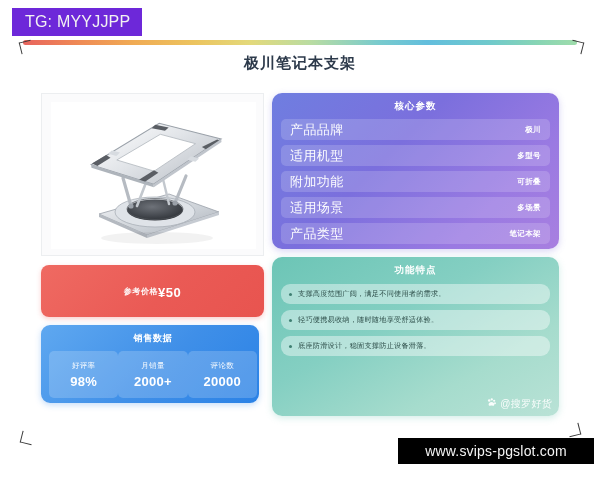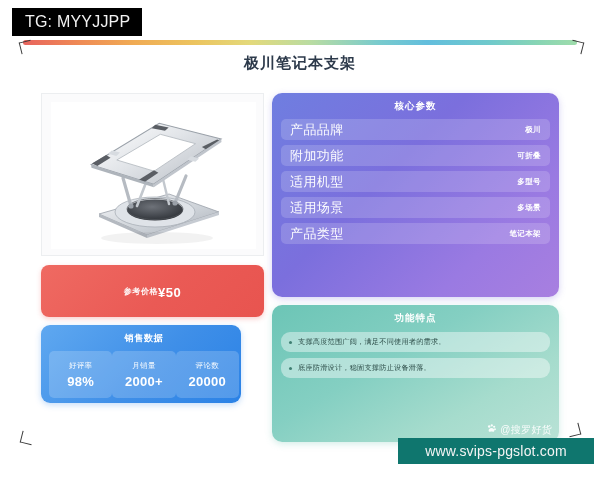--- a/index.html
+++ b/index.html
@@ -24,21 +24,21 @@
   }
 
   
   #tg-badge {
     position: absolute;
     left: 12px; top: 8px;
     height: 28px;
     padding: 0 12px 0 13px;
     display: flex;
     align-items: center;
-    background: #000000;
+    background: #6d28d9;
     color: #f2f2f2;
     font-size: 16px;
     letter-spacing: .2px;
     z-index: 40;
     white-space: nowrap;
   }
 
   
   #top-rule {
     position: absolute;
@@ -134,21 +134,21 @@
   #price-value {
     font-size: 13px;
     font-weight: bold;
     margin-top: 2px;
     letter-spacing: .5px;
   }
 
   
   #sales-card {
     margin-top: 8px;
-    width: 200px;
+    width: 218px;
     height: 78px;
     border-radius: 9px;
     background: linear-gradient(135deg, #5fa8f0 0%, #3f8fe8 55%, #2b82e6 100%);
     box-shadow: 0 2px 6px rgba(43,130,230,.28);
     padding: 7px 2px 8px 8px;
     box-sizing: border-box;
   }
   #sales-title {
     text-align: center;
     color: #fff;
@@ -170,21 +170,21 @@
     align-items: center;
     justify-content: center;
     color: #fff;
   }
   .sales-cell-label { font-size: 7.5px; opacity: .95; letter-spacing: .3px; }
   .sales-cell-value { font-size: 13px; font-weight: bold; margin-top: 3px; letter-spacing: .3px; }
 
   
   #params-card {
     width: 287px;
-    height: 204px;
+    height: 156px;
     border-radius: 10px;
     background: linear-gradient(135deg, #6f7ee0 0%, #7b6fdd 40%, #9a7ae2 75%, #a87fe0 100%);
     box-shadow: 0 2px 7px rgba(120,110,220,.3);
     padding: 7px 9px 8px 9px;
     box-sizing: border-box;
     overflow: hidden;
   }
   #params-title {
     text-align: center;
     color: #fff;
@@ -205,21 +205,21 @@
     box-sizing: border-box;
     color: #fff;
   }
   .param-key { font-size: 13px; letter-spacing: .4px; opacity: .97; }
   .param-val { font-size: 7.5px; font-weight: bold; letter-spacing: .4px; }
 
   
   #features-card {
     margin-top: 8px;
     width: 287px;
-    height: 137px;
+    height: 159px;
     border-radius: 10px;
     background: linear-gradient(150deg, #6cc5b6 0%, #84cfc2 40%, #a6dccd 72%, #b9e2d6 100%);
     box-shadow: 0 2px 7px rgba(110,195,180,.3);
     padding: 7px 9px 8px 9px;
     box-sizing: border-box;
     position: relative;
     overflow: hidden;
   }
   #features-title {
     text-align: center;
@@ -265,21 +265,21 @@
     letter-spacing: .3px;
   }
   #paw-icon { display: block; }
 
   
   #footer-url {
     position: absolute;
     left: 398px; top: 438px;
     width: 196px;
     height: 26px;
-    background: #0f766e;
+    background: #000000;
     color: #f4f4f4;
     display: flex;
     align-items: center;
     justify-content: center;
     font-size: 14px;
     letter-spacing: .2px;
     z-index: 40;
   }
 </style>
 </head>
@@ -384,42 +384,46 @@
 
   <div id="col-right">
 
     <div id="params-card">
       <div id="params-title">核心参数</div>
       <div class="param-row">
         <span class="param-key">产品品牌</span>
         <span class="param-val">极川</span>
       </div>
       <div class="param-row">
+        <span class="param-key">适用机型</span>
+        <span class="param-val">多型号</span>
+      </div>
+      <div class="param-row">
         <span class="param-key">附加功能</span>
         <span class="param-val">可折叠</span>
-      </div>
-      <div class="param-row">
-        <span class="param-key">适用机型</span>
-        <span class="param-val">多型号</span>
       </div>
       <div class="param-row">
         <span class="param-key">适用场景</span>
         <span class="param-val">多场景</span>
       </div>
       <div class="param-row">
         <span class="param-key">产品类型</span>
         <span class="param-val">笔记本架</span>
       </div>
     </div>
 
     <div id="features-card">
       <div id="features-title">功能特点</div>
       <div class="feature-row">
         <span class="feature-dot"></span>
         <span class="feature-text">支撑高度范围广阔，满足不同使用者的需求。</span>
+      </div>
+      <div class="feature-row">
+        <span class="feature-dot"></span>
+        <span class="feature-text">轻巧便携易收纳，随时随地享受舒适体验。</span>
       </div>
       <div class="feature-row">
         <span class="feature-dot"></span>
         <span class="feature-text">底座防滑设计，稳固支撑防止设备滑落。</span>
       </div>
 
       <div id="watermark">
         <svg id="paw-icon" width="11" height="11" viewBox="0 0 24 24">
           <circle cx="7" cy="7.5" r="2.7" fill="#ffffff"></circle>
           <circle cx="12.6" cy="5.4" r="2.5" fill="#ffffff"></circle>

